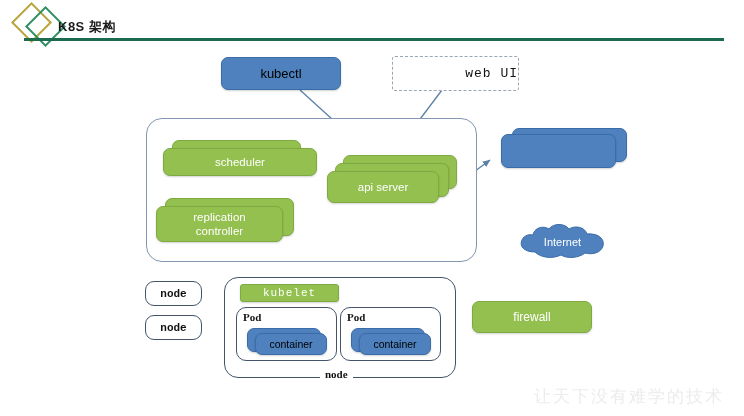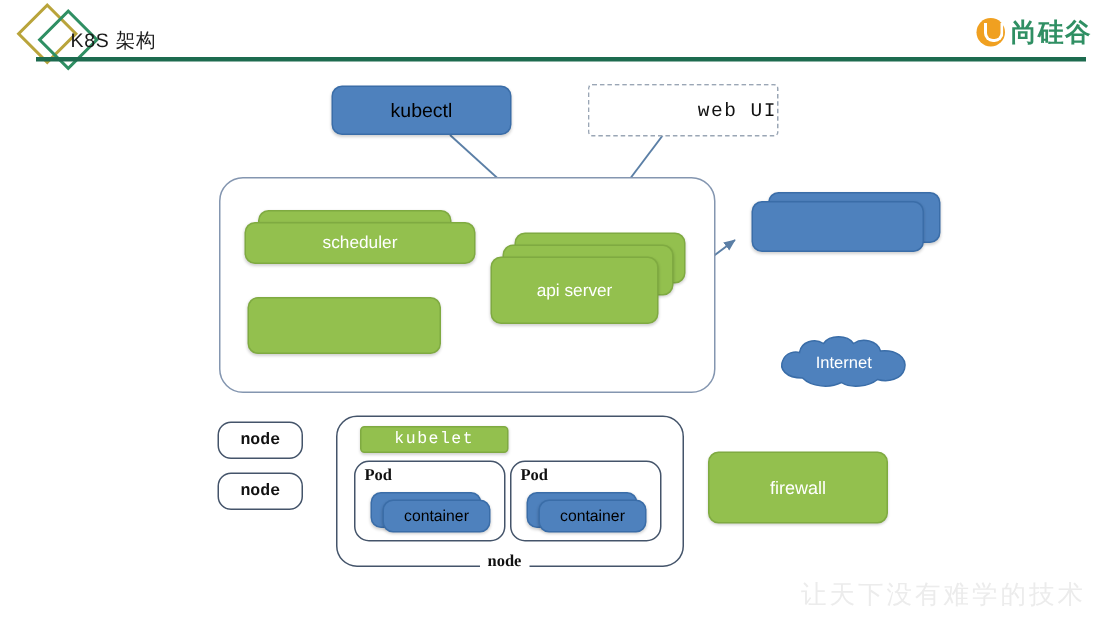--- a/index.html
+++ b/index.html
@@ -12,22 +12,22 @@
   }
   #slide{position:absolute;inset:0;width:744px;height:416px;background:#fff;}
 
   
   .header{position:absolute;left:0;top:0;width:744px;height:42px;}
   .hrule{position:absolute;left:24px;top:38px;width:700px;height:3px;background:#1d6b4f;}
   .diamond{position:absolute;width:25px;height:25px;border:2px solid #2f8f63;
            transform:rotate(45deg);background:transparent;}
   .d1{left:17px;top:8px;border-color:#b9a43b;}
   .d2{left:31px;top:12px;border-color:#2f8f63;}
-  .title{position:absolute;left:47px;top:18px;font-size:13px;color:#1a1a1a;
-         letter-spacing:.5px;font-weight:400;white-space:nowrap;}
+  .title{position:absolute;left:58px;top:18px;font-size:13px;color:#1a1a1a;
+         letter-spacing:.5px;font-weight:700;white-space:nowrap;}
 
   .logo{position:absolute;right:16px;top:8px;height:26px;display:flex;
         align-items:center;gap:4px;}
   .logo-mark{width:19px;height:19px;border-radius:50%;background:#f0a020;
              position:relative;display:inline-block;}
   .logo-mark:after{content:"";position:absolute;left:5px;top:3px;width:9px;height:11px;
              border:2px solid #fff;border-top:none;border-radius:0 0 6px 6px;}
   .logo-text{font-size:17px;font-weight:700;color:#2f8f63;letter-spacing:1px;}
 
   
@@ -75,24 +75,20 @@
 </head>
 <body>
 
 <div id="slide">
 
   <div class="header">
     <div class="diamond d1"></div>
     <div class="diamond d2"></div>
     <div class="title">K8S 架构</div>
     <div class="hrule"></div>
-    <div class="logo">
-      <span class="logo-mark"></span>
-      <span class="logo-text">尚硅谷</span>
-    </div>
   </div>
 
   <svg class="arrows">
     <defs>
       <marker id="ah" markerWidth="7" markerHeight="7" refX="5.6" refY="2.6" orient="auto">
         <path d="M0,0 L6,2.6 L0,5.2 z" fill="#5b7fa6"></path>
       </marker>
       <marker id="ah2" markerWidth="7" markerHeight="7" refX="5.6" refY="2.6" orient="auto">
         <path d="M0,0 L6,2.6 L0,5.2 z" fill="#5b7fa6"></path>
       </marker>
@@ -121,45 +117,49 @@
 
   <div class="stackwrap" style="left:163px;top:140px;width:136px;height:38px;">
     <div class="stack-l green" style="left:9px;top:0;width:127px;height:28px;"></div>
     <div class="box green" style="left:0;top:8px;width:154px;height:28px;font-size:11.5px;">
       <span>scheduler</span>
     </div>
   </div>
 
   <div class="stackwrap" style="left:156px;top:198px;width:136px;height:46px;">
     <div class="stack-l green" style="left:9px;top:0;width:127px;height:36px;"></div>
+    <div class="box green" style="left:0;top:8px;width:127px;height:36px;font-size:11.5px;flex-direction:column;line-height:14px;">
+      <span>replication</span>
+      <span>controller</span>
+    </div>
   </div>
 
   <div class="stackwrap" style="left:327px;top:155px;width:128px;height:56px;">
     <div class="stack-l green" style="left:16px;top:0;width:112px;height:32px;"></div>
     <div class="stack-l green" style="left:8px;top:8px;width:112px;height:32px;"></div>
-    <div class="box green" style="left:0;top:16px;width:112px;height:45px;font-size:11.5px;">
+    <div class="box green" style="left:0;top:16px;width:112px;height:32px;font-size:11.5px;">
       <span>api server</span>
     </div>
   </div>
 
   <div class="stackwrap" style="left:490px;top:128px;width:135px;height:48px;">
     <div class="stack-l blue" style="left:22px;top:0;width:113px;height:32px;"></div>
     <div class="stack-l blue" style="left:11px;top:6px;width:113px;height:32px;"></div>
   </div>
 
   <div style="position:absolute;left:515px;top:222px;width:95px;height:40px;">
     <svg width="95" height="40" viewBox="0 0 95 40">
       <path d="M20,30 C9,30 4,24 7,18 C9,13 15,12 18,13 C19,6 28,3 34,7
                C38,1 50,1 54,7 C60,3 70,5 72,12 C82,11 90,16 88,24
                C86,31 77,33 70,31 C64,36 52,37 46,33 C38,37 26,36 20,30 Z" fill="#4e81bd" stroke="#3a6da8" stroke-width="1"></path>
     </svg>
     <div class="cloudlabel">Internet</div>
   </div>
 
-  <div class="box green" style="left:472px;top:301px;width:120px;height:48px;font-size:12px;">
+  <div class="box green" style="left:472px;top:301px;width:120px;height:32px;font-size:12px;">
     <span>firewall</span>
   </div>
 
   <div class="nodebtn" style="left:145px;top:281px;width:57px;height:25px;">
     <span>node</span>
   </div>
   <div class="nodebtn" style="left:145px;top:315px;width:57px;height:25px;">
     <span>node</span>
   </div>
 

